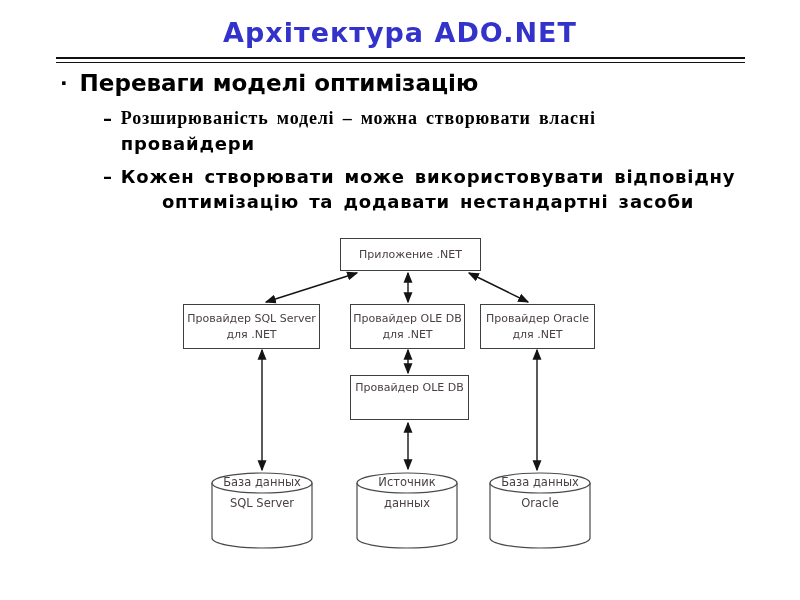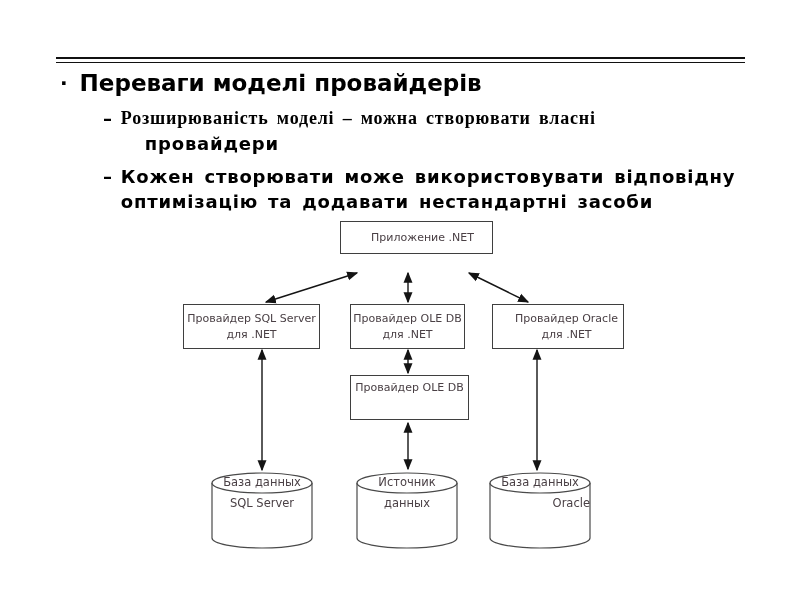--- a/index.html
+++ b/index.html
@@ -30,58 +30,59 @@
   .sub .dash{margin-right:8px;flex:0 0 auto;}
   .sub1{top:106px;}
   .sub2{top:164px;}
   
   .diagram-svg{position:absolute;left:0;top:0;width:800px;height:600px;}
   .dbox{
     position:absolute;background:#ffffff;border:1px solid #3f3f3f;
     display:flex;flex-direction:column;align-items:center;justify-content:center;
     font-size:11px;line-height:16px;color:#4a4045;text-align:center;
   }
-  .dbox-app   {left:340px;top:221px;width:139px;height:31px;padding-left:12px;}
+  .dbox-app   {left:340px;top:238px;width:139px;height:31px;}
   .dbox-sql   {left:183px;top:304px;width:135px;height:43px;}
   .dbox-oledb1{left:350px;top:304px;width:113px;height:43px;}
-  .dbox-oracle{left:492px;top:304px;width:113px;height:43px;padding-left:17px;}
+  .dbox-oracle{left:480px;top:304px;width:113px;height:43px;}
   .dbox-oledb2{left:350px;top:375px;width:119px;height:45px;justify-content:flex-start;padding-top:4px;box-sizing:border-box;}
   .cyl-label{
     position:absolute;width:100px;top:472px;text-align:center;
     font-size:11.5px;line-height:21px;color:#4a4045;
   }
   .cyl-label-1{left:212px;}
   .cyl-label-2{left:357px;}
   .cyl-label-3{left:490px;}
 </style>
 </head>
 <body>
 
 <div class="slide">
 
+  <div class="title" style="color: rgb(51, 51, 204);">Архітектура ADO.NET</div>
   <div class="rule"></div>
 
   <div class="bullet">
     <span class="dot">·</span>
-    <span>Переваги моделі провайдерів</span>
+    <span>Переваги моделі оптимізацію</span>
   </div>
 
   <div class="sub sub1">
     <span class="dash">–</span>
     <span>
       <span style="display:block;font-family:Liberation Serif, serif;">Розширюваність моделі – можна створювати власні</span>
-      <span style="display:block;margin-left:24px;">провайдери</span>
+      <span style="display:block;">провайдери</span>
     </span>
   </div>
 
   <div class="sub sub2">
     <span class="dash">–</span>
     <span>
       <span style="display:block;">Кожен створювати може використовувати відповідну</span>
-      <span style="display:block;">оптимізацію та додавати нестандартні засоби</span>
+      <span style="display:block;text-align:center;">оптимізацію та додавати нестандартні засоби</span>
     </span>
   </div>
 
   <svg class="diagram-svg" viewBox="0 0 800 600" xmlns="http://www.w3.org/2000/svg">
     <defs>
       <marker id="ah" viewBox="0 0 10 10" refX="8.8" refY="5" markerWidth="8" markerHeight="8" orient="auto-start-reverse">
         <path d="M0,1 L10,5 L0,9 z" fill="#141414"></path>
       </marker>
     </defs>
     <g stroke="#141414" stroke-width="1.4">
@@ -135,16 +136,16 @@
   <div class="cyl-label cyl-label-1">
     <span style="display:block;">База данных</span>
     <span style="display:block;">SQL Server</span>
   </div>
   <div class="cyl-label cyl-label-2">
     <span style="display:block;">Источник</span>
     <span style="display:block;">данных</span>
   </div>
   <div class="cyl-label cyl-label-3">
     <span style="display:block;">База данных</span>
-    <span style="display:block;text-align:right;">Oracle</span>
+    <span style="display:block;">Oracle</span>
   </div>
 
 </div>
 
 </body></html>

